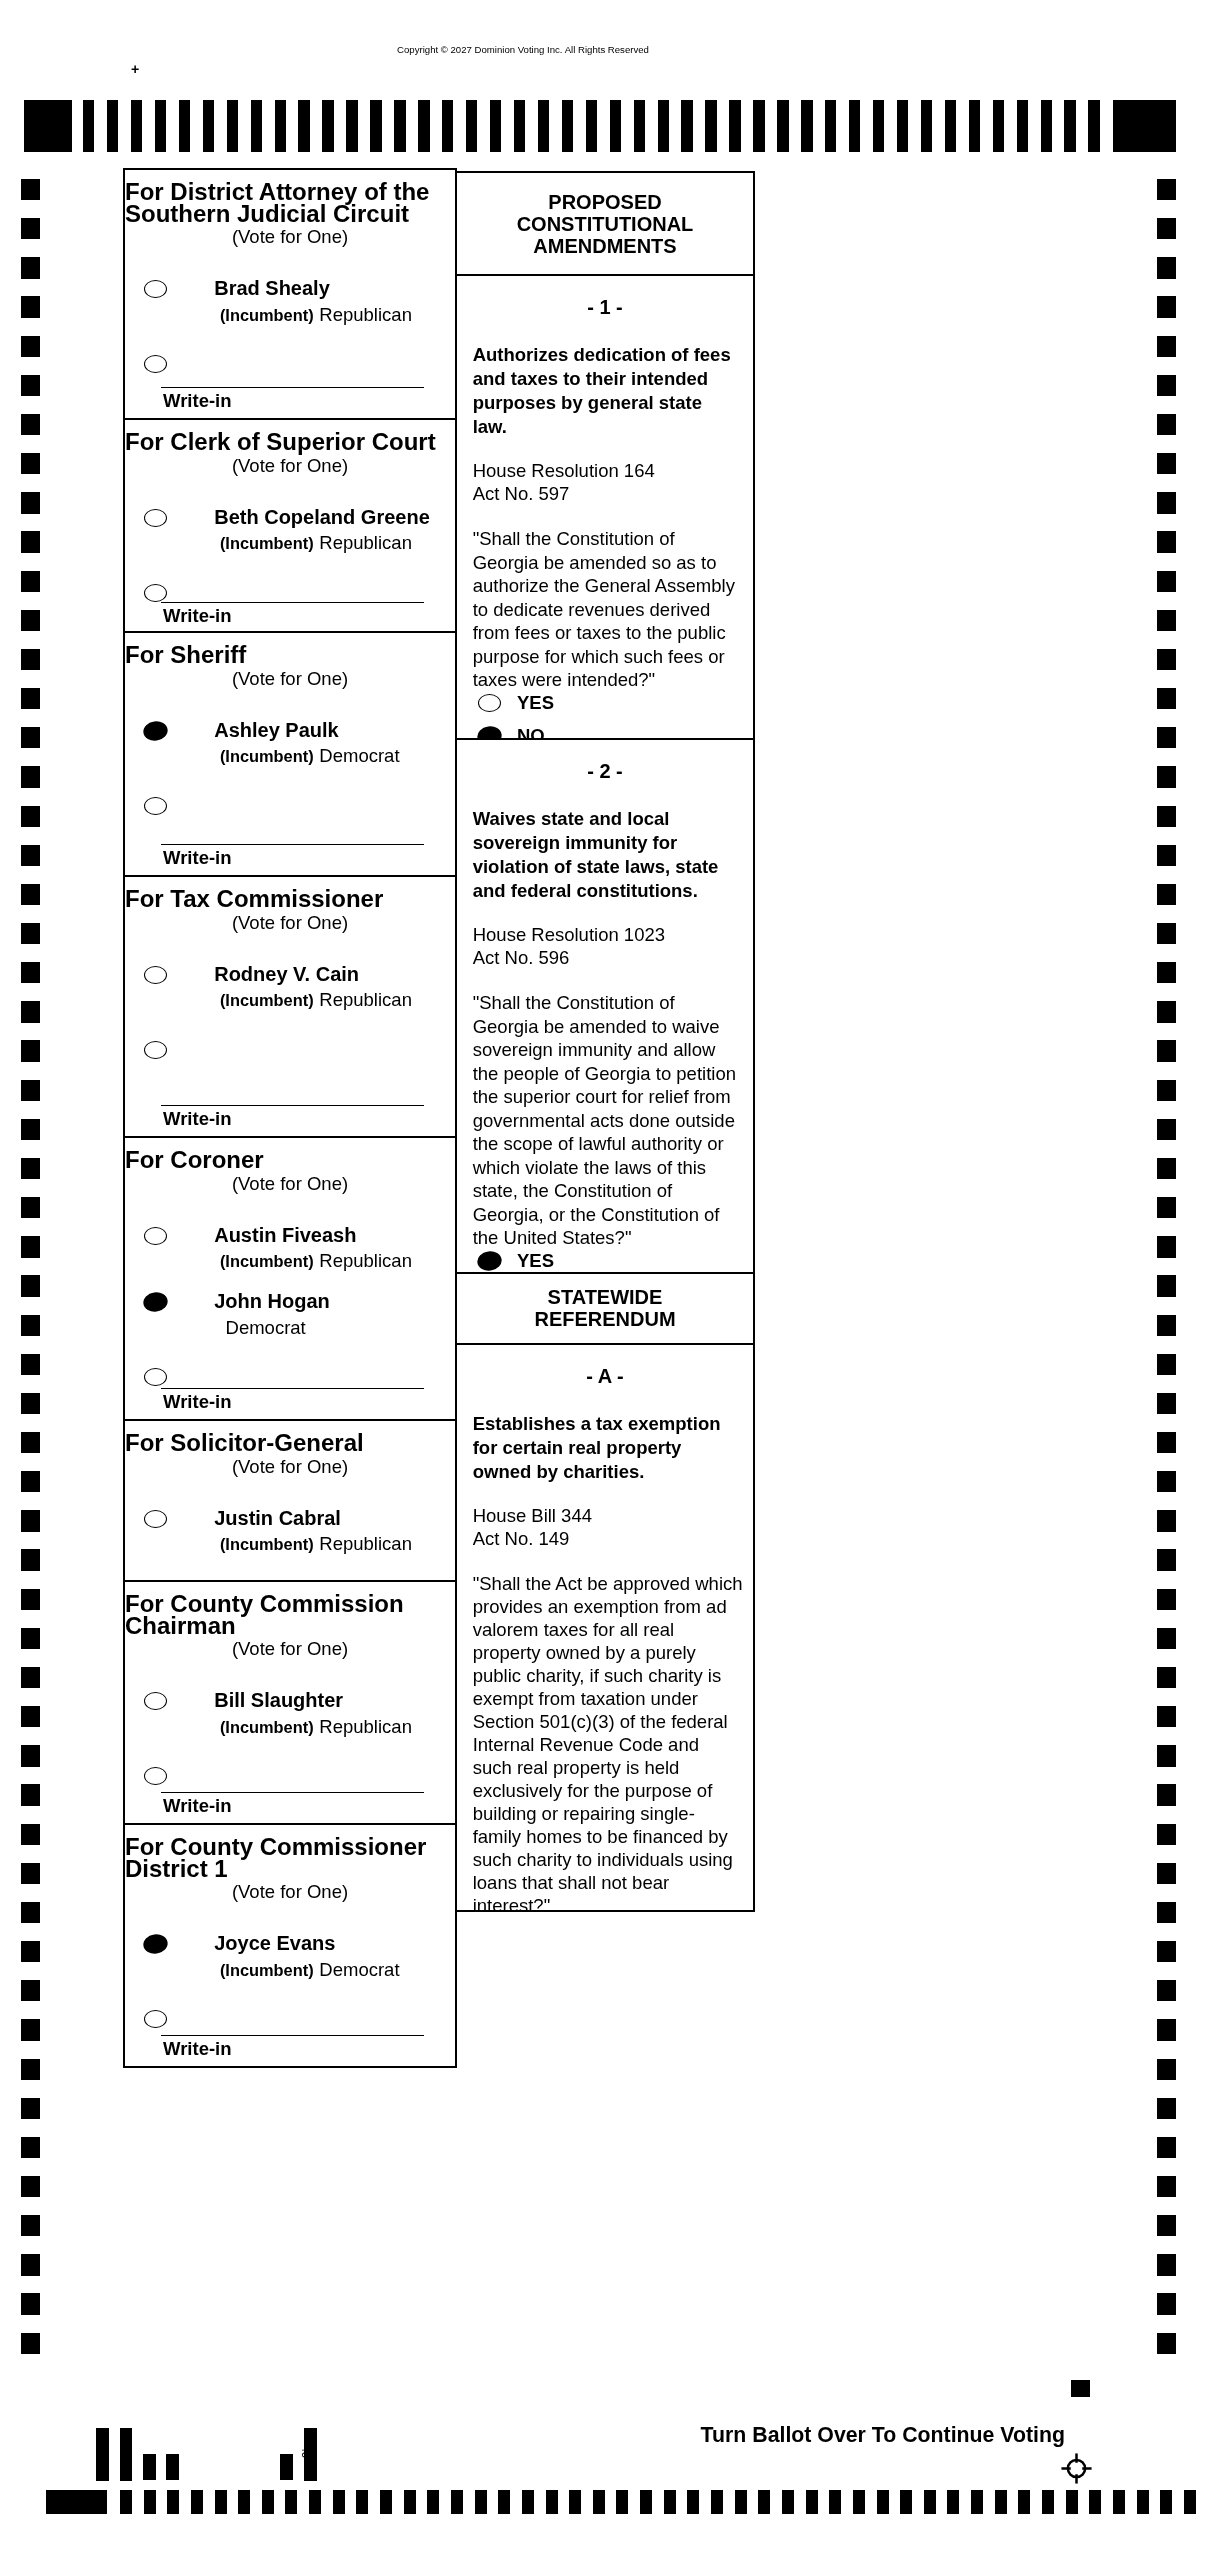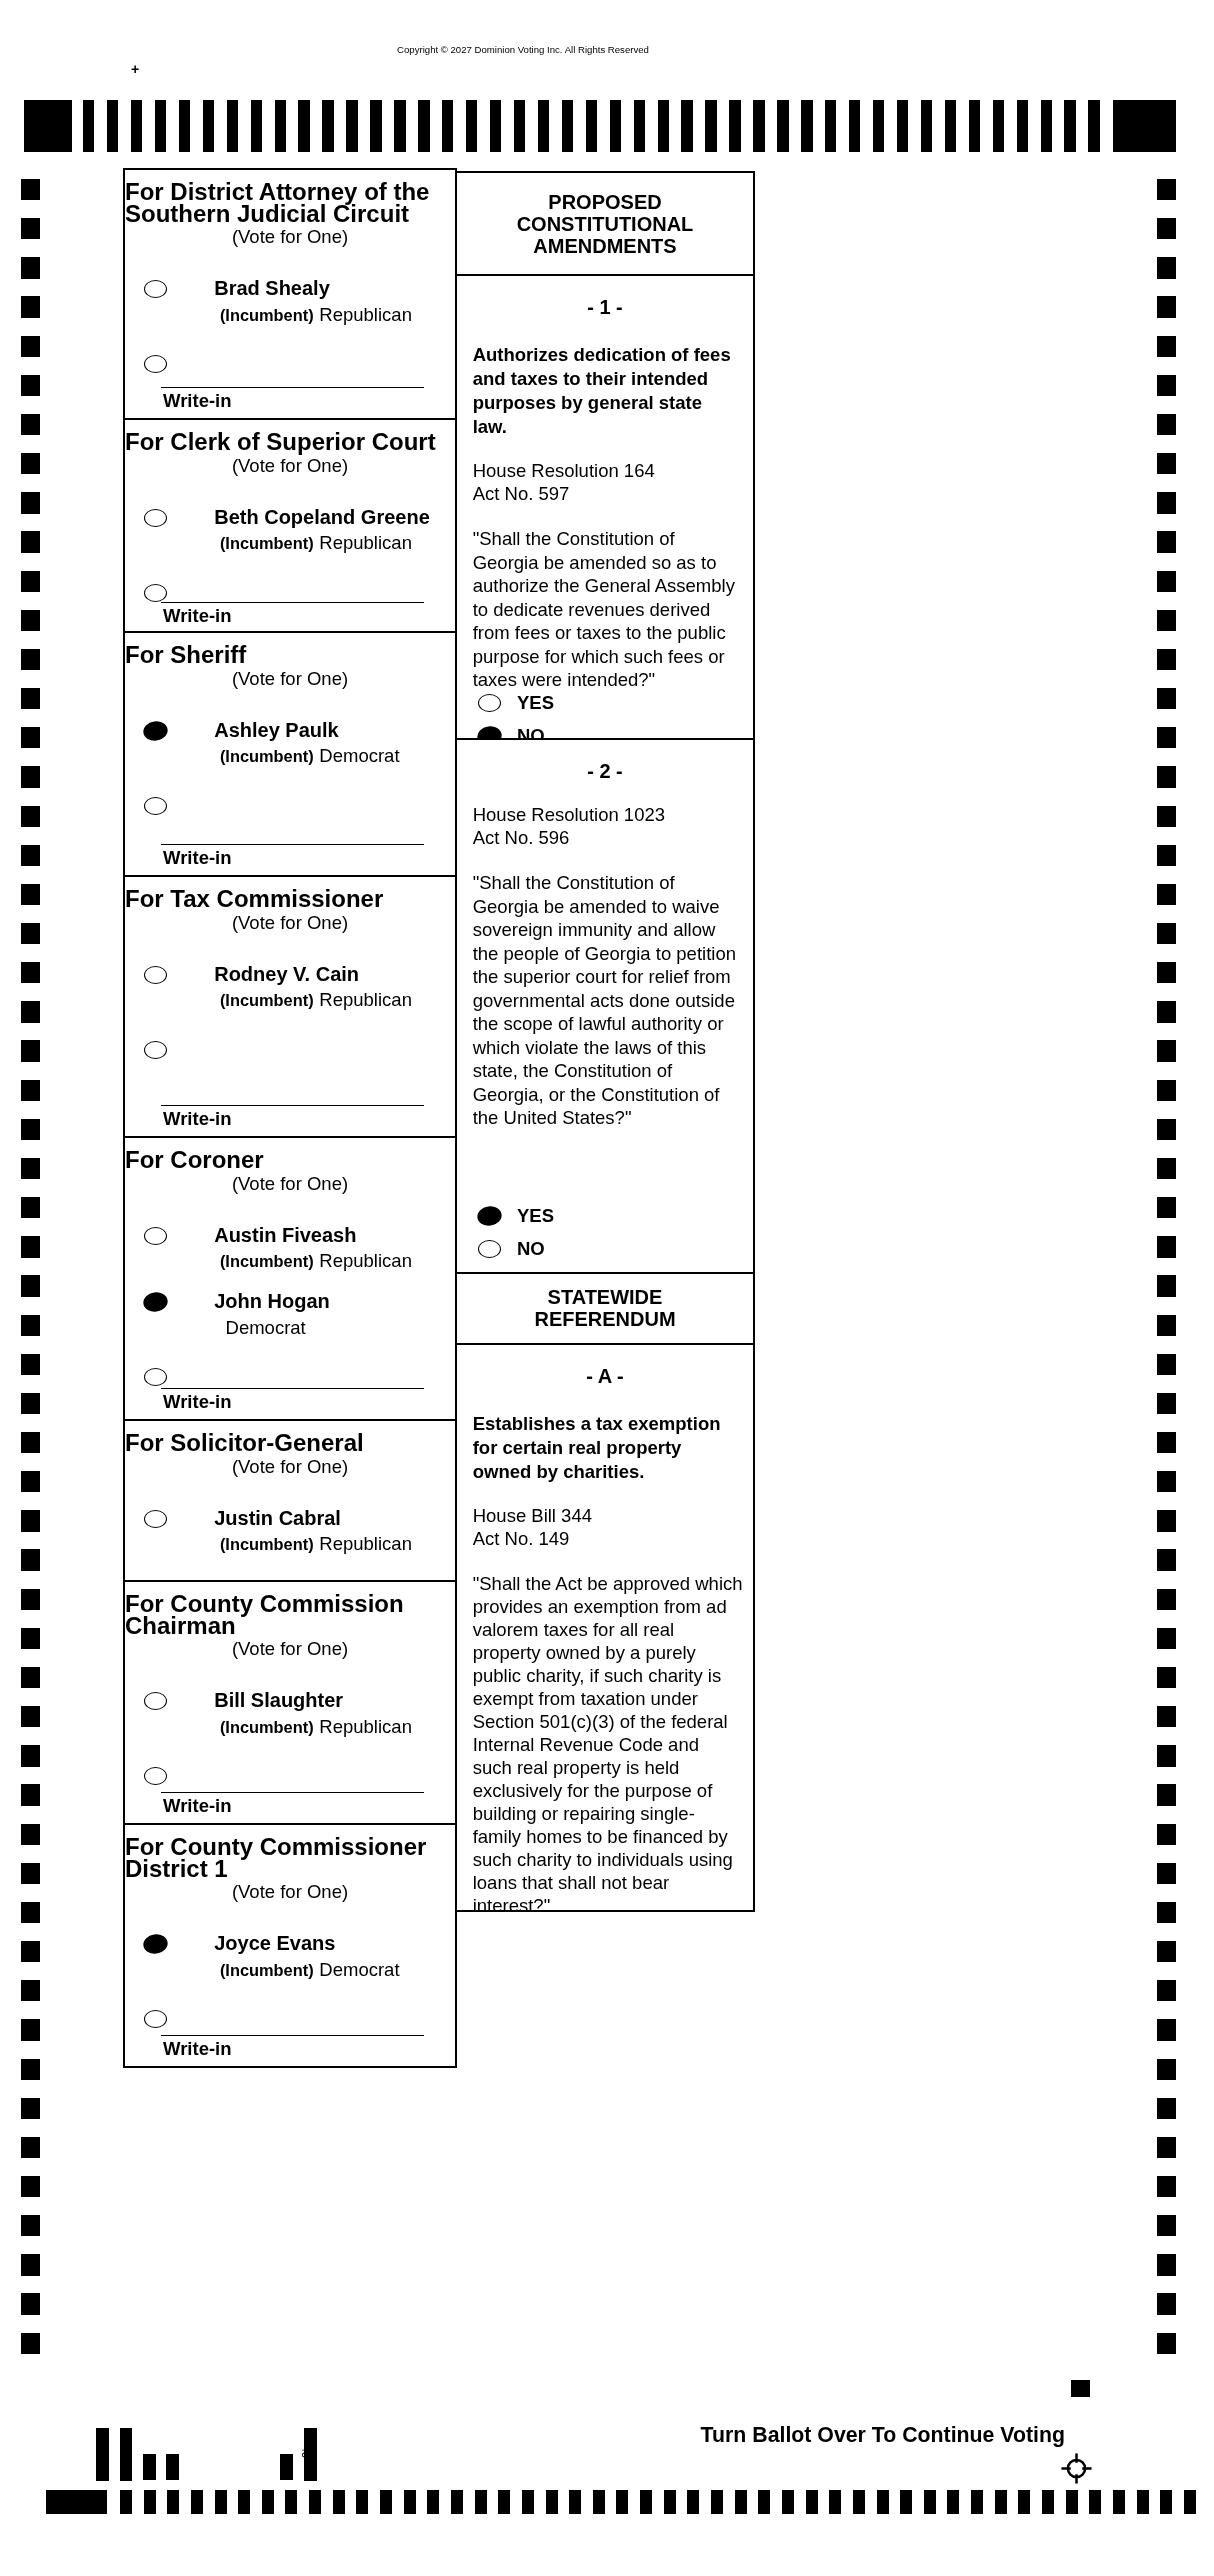--- a/index.html
+++ b/index.html
@@ -456,20 +456,21 @@
         </div>
         <div class="m-choice">
           <div class="oval filled"></div>
           <div class="m-choice-label">NO</div>
         </div>
       </div>
     </div>
 
     <div id="measure-2" class="rbox">
       <div class="m-number">- 2 -</div>
+      <div class="m-summary">Waives state and local sovereign immunity for violation of state laws, state and federal constitutions.</div>
       <div class="m-refs">
         <div>House Resolution 1023</div>
         <div>Act No. 596</div>
       </div>
       <div class="m-question">"Shall the Constitution of Georgia be amended to waive sovereign immunity and allow the people of Georgia to petition the superior court for relief from governmental acts done outside the scope of lawful authority or which violate the laws of this state, the Constitution of Georgia, or the Constitution of the United States?"</div>
       <div class="m-choices">
         <div class="m-choice">
           <div class="oval filled"></div>
           <div class="m-choice-label">YES</div>
         </div>

